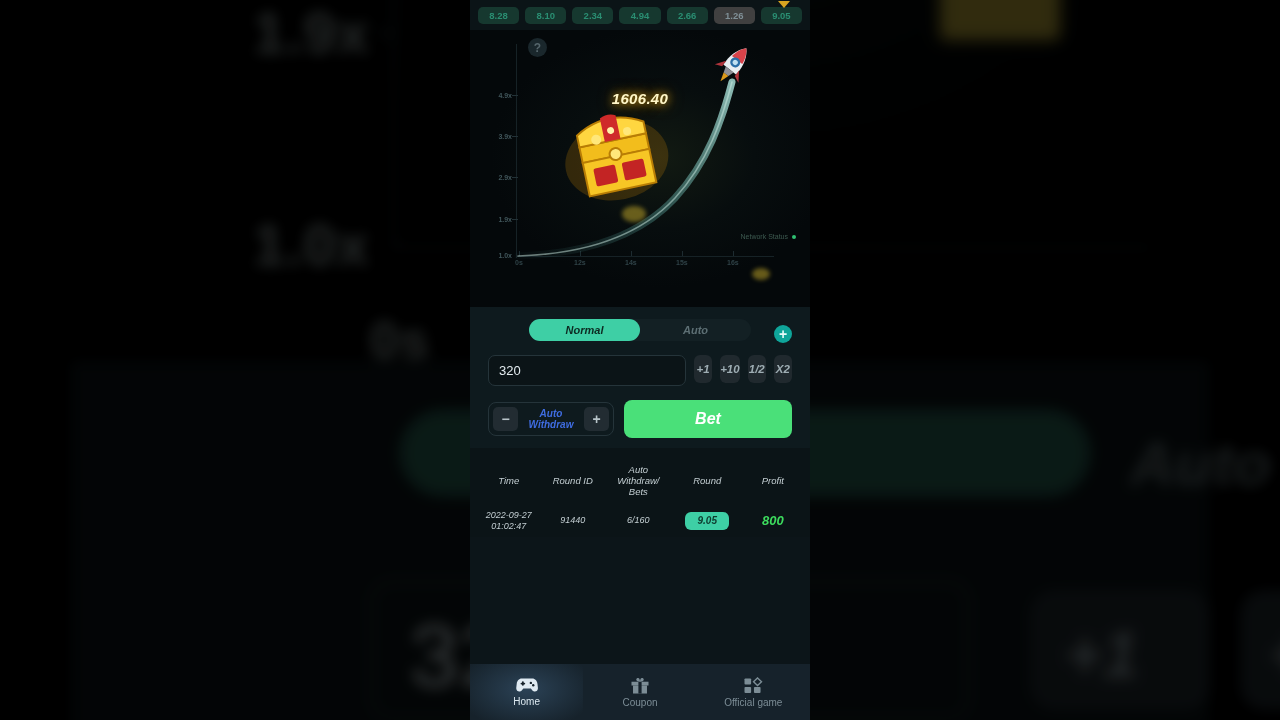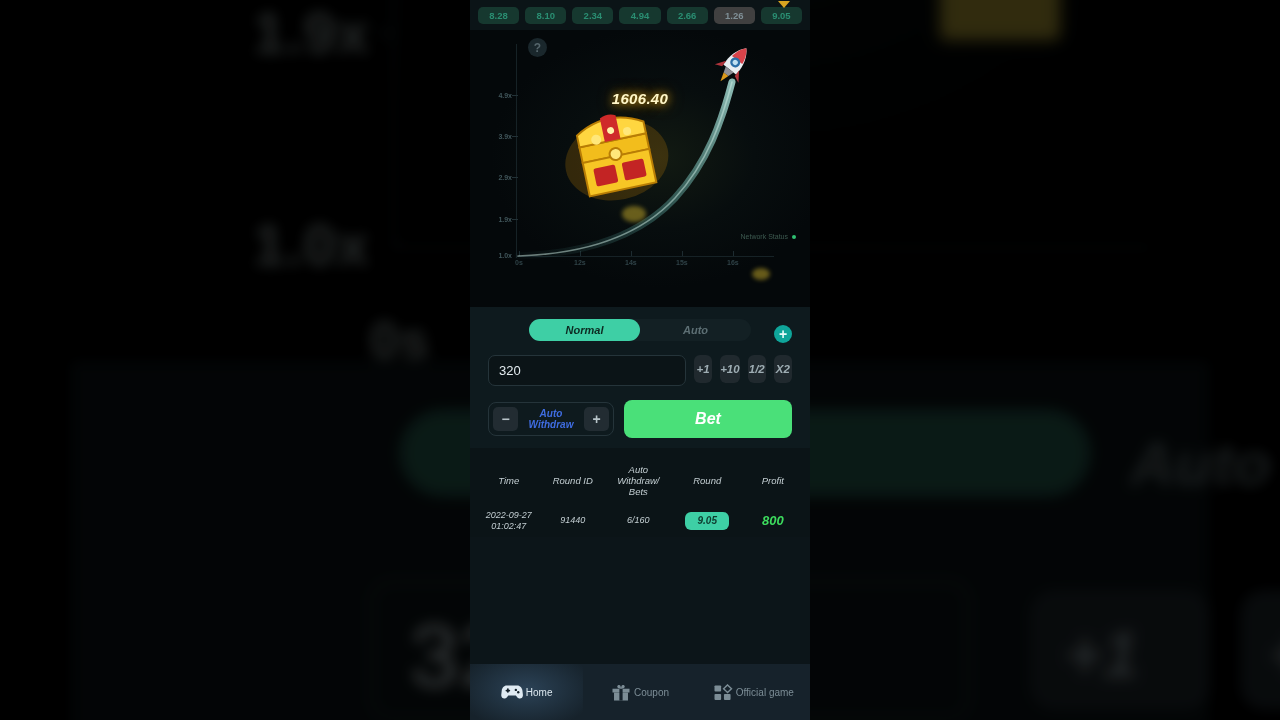--- a/index.html
+++ b/index.html
@@ -258,21 +258,21 @@
   .profit-val { color: #3ddc5e; font-weight: 700; font-style: italic; font-size: 13px; }
 
   
   #bottomnav {
     position: absolute; left: 0; bottom: 0;
     width: 340px; height: 56px;
     background: #16222b;
     display: flex;
   }
   .nav {
-    flex: 1; display: flex; flex-direction: row;
+    flex: 1; display: flex; flex-direction: column;
     align-items: center; justify-content: center; gap: 3px;
     cursor: pointer;
   }
   .nav .lbl { font-size: 10px; color: #7c8d96; }
   .nav.active { background: radial-gradient(ellipse 70px 40px at 50% 45%, #2b4256 0%, #16222b 100%); }
   .nav.active .lbl { color: #dce8ef; }
   .nav svg { display: block; }
 </style>
 </head>
 <body>

